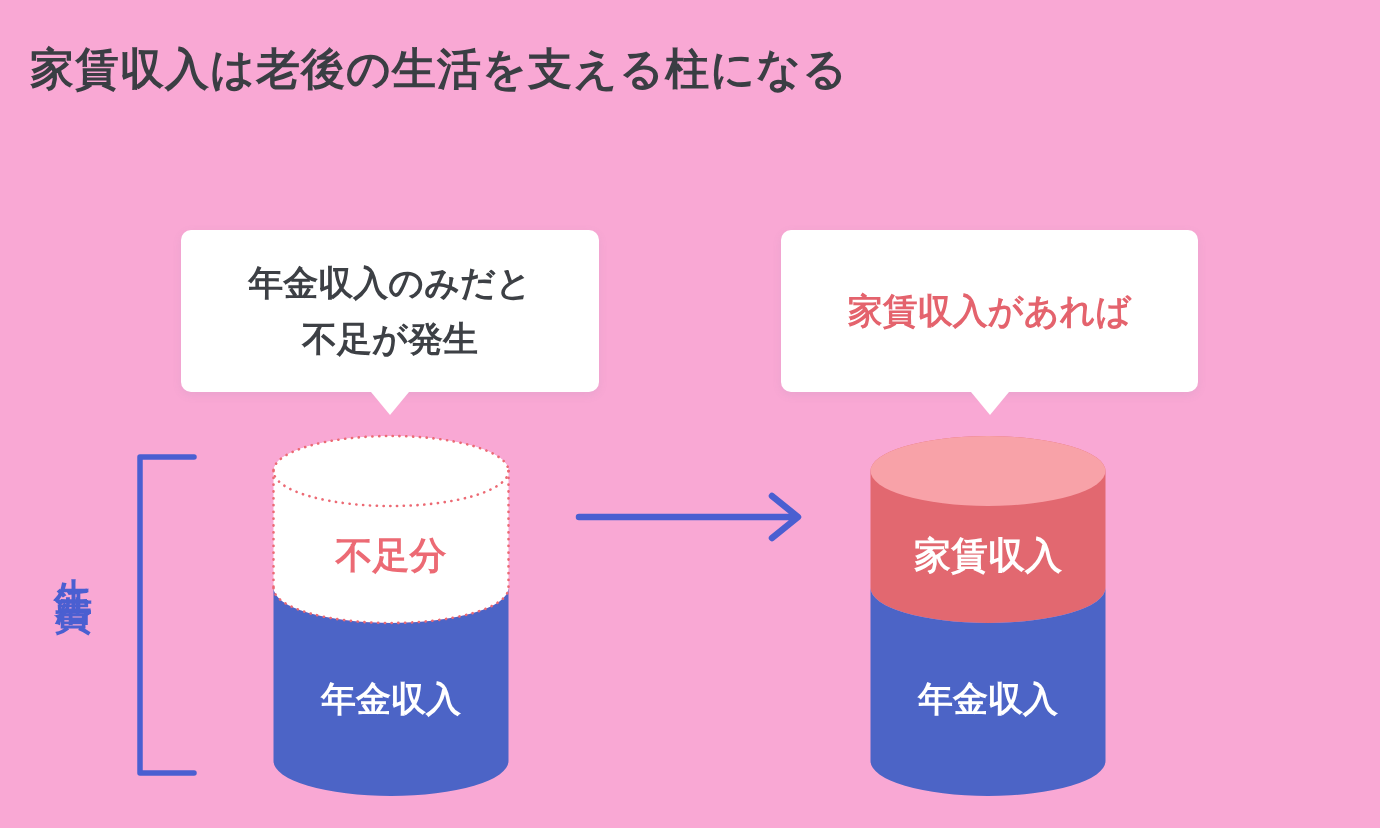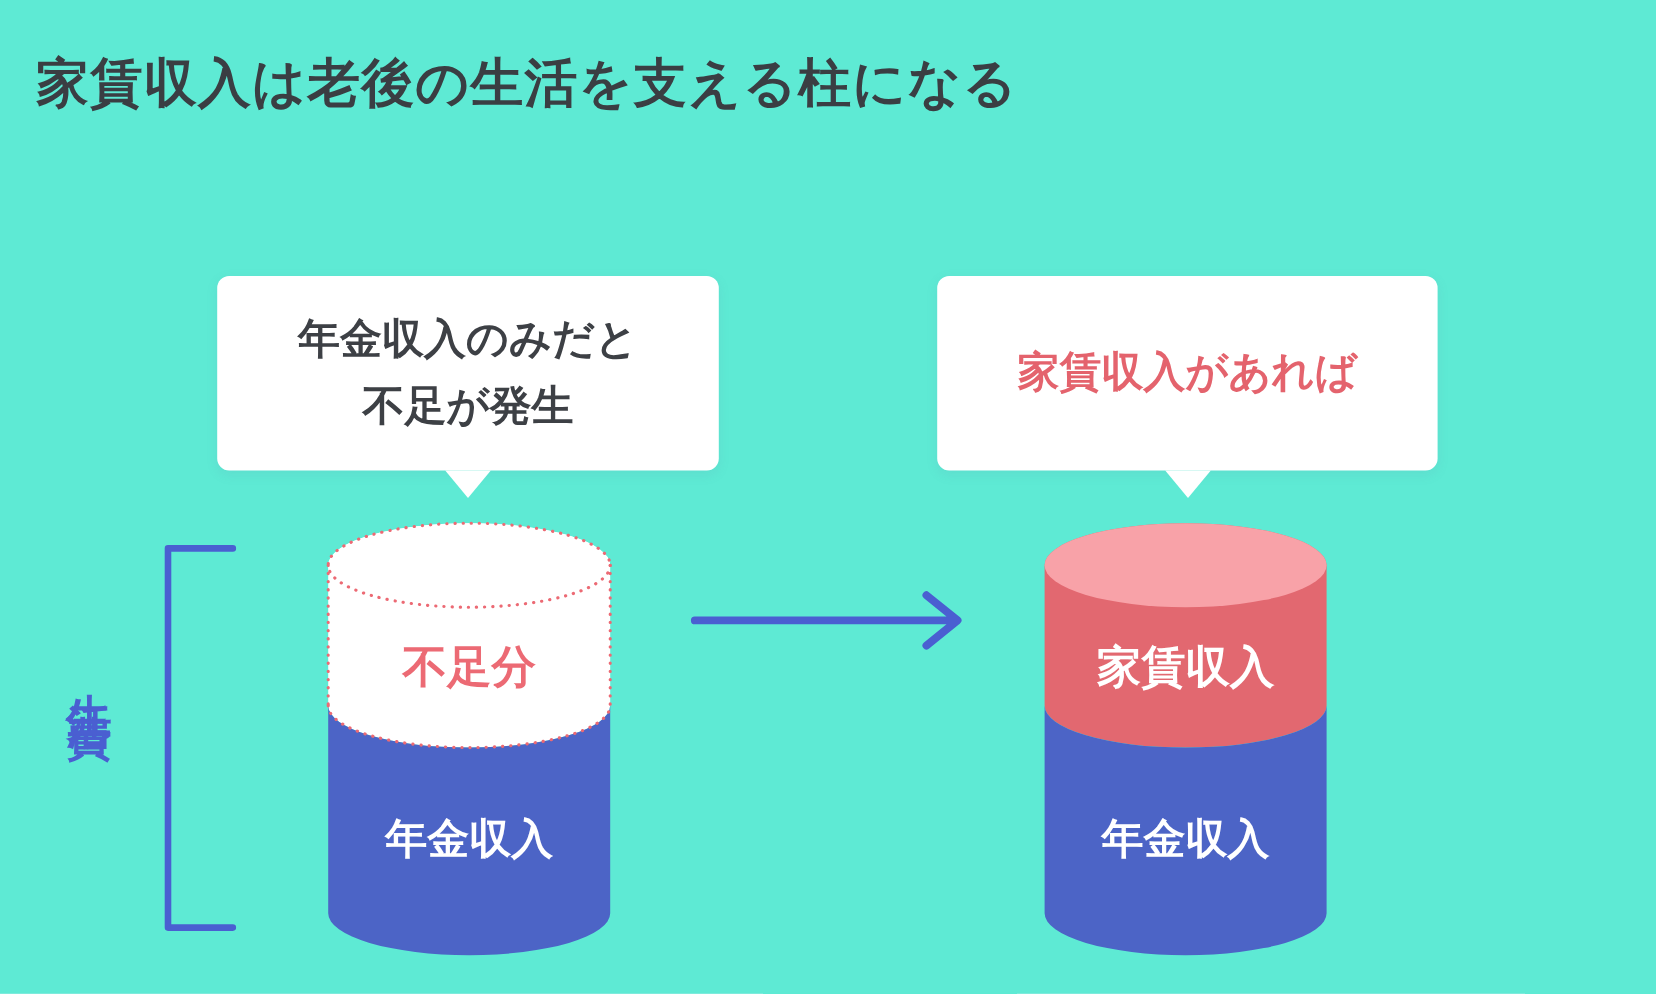--- a/index.html
+++ b/index.html
@@ -6,21 +6,21 @@
   html, body { width: 1380px; height: 828px; }
   body {
     font-family: "Liberation Sans", "DejaVu Sans", sans-serif;
     background: #eaeef7;
     overflow: hidden;
   }
   .stage {
     position: relative;
     width: 1380px;
     height: 828px;
-    background: #5eead4;
+    background: #f9a8d4;
   }
   .page-title {
     position: absolute;
     left: 30px;
     top: 40px;
     font-size: 44px;
     font-weight: 700;
     color: #3a3e43;
     letter-spacing: 1px;
     white-space: nowrap;

